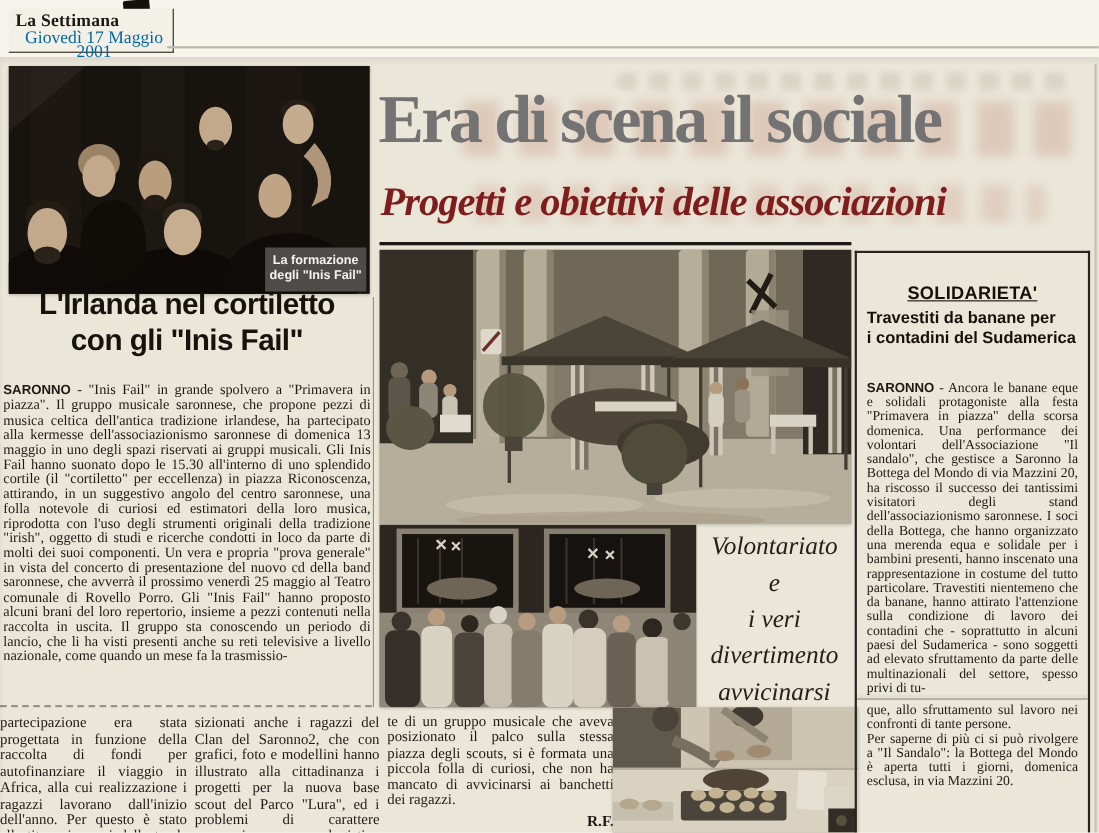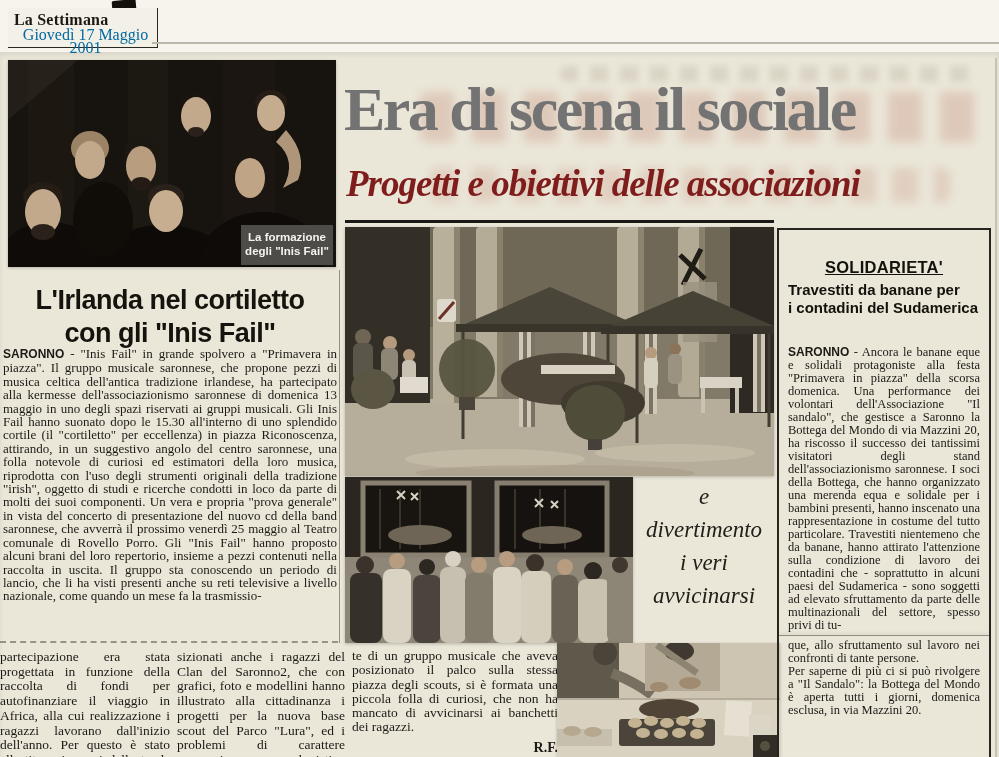--- a/index.html
+++ b/index.html
@@ -19,21 +19,21 @@
   .right-edge{left:995px;top:58px;width:2px;height:699px;background:#c6c1b2;}
 
   
   .band-photo{left:8px;top:60px;width:328px;height:207px;background:#17130f;box-shadow:0 1px 3px rgba(0,0,0,.25);}
   .band-photo svg{display:block;}
   .band-caption{position:absolute;right:3px;bottom:2px;width:92px;height:40px;background:#4e4c49;
         color:#f5f3ee;font-family:"Liberation Sans",sans-serif;font-weight:bold;font-size:11.5px;line-height:14px;
         text-align:center;padding-top:5px;box-sizing:border-box;}
 
   
-  .left-headline{left:2px;top:284px;width:336px;text-align:center;font-family:"Liberation Sans",sans-serif;
+  .left-headline{left:2px;top:260px;width:336px;text-align:center;font-family:"Liberation Sans",sans-serif;
         font-weight:bold;font-size:27px;line-height:33px;letter-spacing:-.5px;color:#16130f;}
   .left-body{left:3px;top:347px;width:334px;height:294px;font-size:13px;line-height:13.4px;
         text-align:justify;overflow:hidden;}
   .dateline{font-family:"Liberation Sans",sans-serif;font-weight:bold;font-size:12px;}
   .torn-edge{left:0px;top:641px;width:338px;border-top:2px dashed #6b675c;opacity:.65;}
   .col-rule{left:339px;top:270px;width:1px;height:373px;background:#938e80;}
 
   
   .bcol{font-size:13.5px;line-height:14.7px;text-align:justify;overflow:hidden;}
   .bcol1{left:0px;top:650px;width:170px;height:107px;}
@@ -266,23 +266,24 @@
       <circle cx="220" cy="90" r="8" fill="#b79c80"></circle>
         <rect x="207" y="98" width="26" height="68" rx="8" fill="#6a6355"></rect>
       <circle cx="248" cy="94" r="9" fill="#2c2721"></circle>
         <rect x="233" y="102" width="32" height="64" rx="8" fill="#c9c2b1"></rect>
       <circle cx="275" cy="88" r="8" fill="#3f382f"></circle>
         <rect x="262" y="96" width="26" height="70" rx="8" fill="#8d8576"></rect>
     </svg>
   </div>
 
   <div class="abs pull-quote">
+    <div>Volontariato</div>
     <div>e</div>
+    <div>i veri</div>
     <div>divertimento</div>
-    <div>i veri</div>
     <div>avvicinarsi</div>
   </div>
 
   <div class="abs food-photo photo">
     <svg width="223" height="114" viewBox="0 0 223 114">
       <rect width="223" height="114" fill="#cdc4b1"></rect>
       <rect x="0" y="0" width="62" height="58" fill="#5f594c"></rect>
       <circle cx="48" cy="10" r="12" fill="#4a443a"></circle>
       <path d="M55 30 Q80 40 95 52" stroke="#776f60" stroke-width="10" fill="none"></path>
       <rect x="88" y="0" width="75" height="48" fill="#b3a995"></rect>

